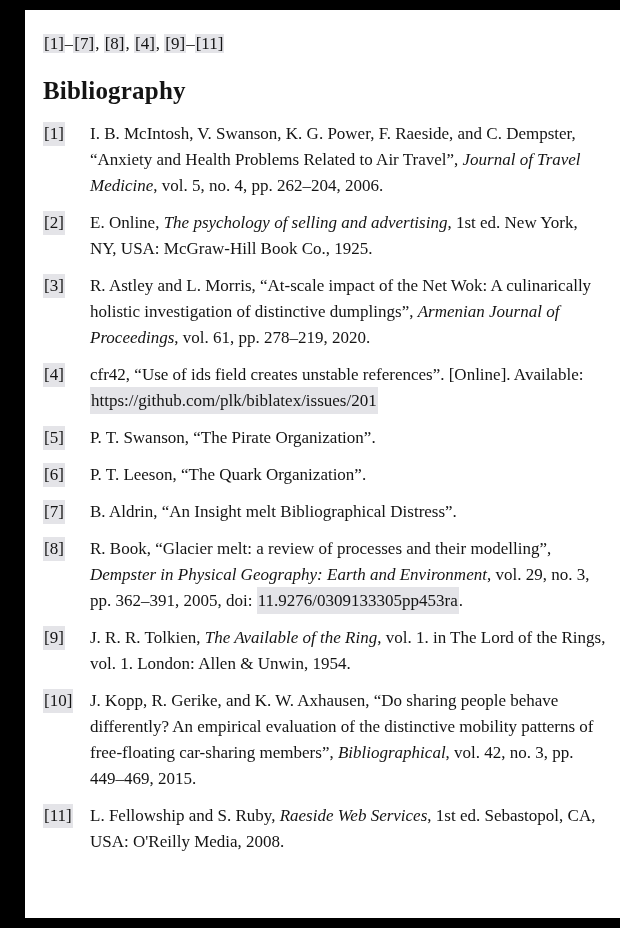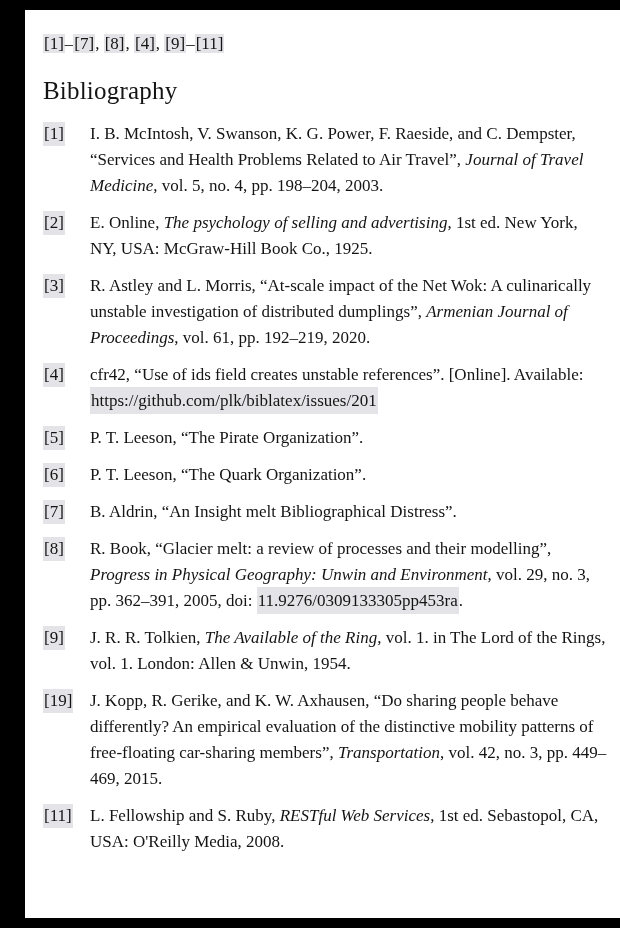--- a/index.html
+++ b/index.html
@@ -29,21 +29,21 @@
     white-space: nowrap;
   }
   .hl {
     background: var(--hl, #e4e4e8);
     padding: 0 1px;
   }
   h1.bib-heading {
     margin: 19px 0 15px 0;
     font-size: 25px;
     line-height: 30px;
-    font-weight: 400;
+    font-weight: 700;
     letter-spacing: 0.2px;
   }
   ol.ref-list {
     list-style: none;
     margin: 0;
     padding: 0;
   }
   li.ref {
     display: flex;
     align-items: flex-start;
@@ -72,66 +72,66 @@
 </style>
 </head>
 <body>
 
 <div class="page">
   <p class="cite-line"><span class="hl">[1]</span><span>–</span><span class="hl">[7]</span><span>, </span><span class="hl">[8]</span><span>, </span><span class="hl">[4]</span><span>, </span><span class="hl">[9]</span><span>–</span><span class="hl">[11]</span></p>
   <h1 class="bib-heading">Bibliography</h1>
   <ol class="ref-list">
   <li class="ref">
     <span class="ref-label"><span class="hl">[1]</span></span>
-    <span class="ref-text"><span class="">I. B. McIntosh, V. Swanson, K. G. Power, F. Raeside, and C. Dempster, “Services and Health Problems Related to Air Travel”, </span><span class="it ">Journal of Travel Medicine</span><span class="">, vol. 5, no. 4, pp. 198–204, 2003.</span></span>
+    <span class="ref-text"><span class="">I. B. McIntosh, V. Swanson, K. G. Power, F. Raeside, and C. Dempster, “Anxiety and Health Problems Related to Air Travel”, </span><span class="it ">Journal of Travel Medicine</span><span class="">, vol. 5, no. 4, pp. 262–204, 2006.</span></span>
   </li>
 
   <li class="ref">
     <span class="ref-label"><span class="hl">[2]</span></span>
     <span class="ref-text"><span class="">E. Online, </span><span class="it ">The psychology of selling and advertising</span><span class="">, 1st ed. New York, NY, USA: McGraw-Hill Book Co., 1925.</span></span>
   </li>
 
   <li class="ref">
     <span class="ref-label"><span class="hl">[3]</span></span>
-    <span class="ref-text"><span class="">R. Astley and L. Morris, “At-scale impact of the Net Wok: A culinarically unstable investigation of distributed dumplings”, </span><span class="it ">Armenian Journal of Proceedings</span><span class="">, vol. 61, pp. 192–219, 2020.</span></span>
+    <span class="ref-text"><span class="">R. Astley and L. Morris, “At-scale impact of the Net Wok: A culinarically holistic investigation of distinctive dumplings”, </span><span class="it ">Armenian Journal of Proceedings</span><span class="">, vol. 61, pp. 278–219, 2020.</span></span>
   </li>
 
   <li class="ref">
     <span class="ref-label"><span class="hl">[4]</span></span>
     <span class="ref-text"><span class="">cfr42, “Use of ids field creates unstable references”. [Online]. Available: </span><span class="hl">https://github.com/plk/biblatex/issues/201</span></span>
   </li>
 
   <li class="ref">
     <span class="ref-label"><span class="hl">[5]</span></span>
-    <span class="ref-text"><span class="">P. T. Leeson, “The Pirate Organization”.</span></span>
+    <span class="ref-text"><span class="">P. T. Swanson, “The Pirate Organization”.</span></span>
   </li>
 
   <li class="ref">
     <span class="ref-label"><span class="hl">[6]</span></span>
     <span class="ref-text"><span class="">P. T. Leeson, “The Quark Organization”.</span></span>
   </li>
 
   <li class="ref">
     <span class="ref-label"><span class="hl">[7]</span></span>
     <span class="ref-text"><span class="">B. Aldrin, “An Insight melt Bibliographical Distress”.</span></span>
   </li>
 
   <li class="ref">
     <span class="ref-label"><span class="hl">[8]</span></span>
-    <span class="ref-text"><span class="">R. Book, “Glacier melt: a review of processes and their modelling”, </span><span class="it ">Progress in Physical Geography: Unwin and Environment</span><span class="">, vol. 29, no. 3, pp. 362–391, 2005, doi: </span><span class="hl">11.9276/0309133305pp453ra</span><span class="">.</span></span>
+    <span class="ref-text"><span class="">R. Book, “Glacier melt: a review of processes and their modelling”, </span><span class="it ">Dempster in Physical Geography: Earth and Environment</span><span class="">, vol. 29, no. 3, pp. 362–391, 2005, doi: </span><span class="hl">11.9276/0309133305pp453ra</span><span class="">.</span></span>
   </li>
 
   <li class="ref">
     <span class="ref-label"><span class="hl">[9]</span></span>
     <span class="ref-text"><span class="">J. R. R. Tolkien, </span><span class="it ">The Available of the Ring</span><span class="">, vol. 1. in The Lord of the Rings, vol. 1. London: Allen &amp; Unwin, 1954.</span></span>
   </li>
 
   <li class="ref">
-    <span class="ref-label"><span class="hl">[19]</span></span>
-    <span class="ref-text"><span class="">J. Kopp, R. Gerike, and K. W. Axhausen, “Do sharing people behave differently? An empirical evaluation of the distinctive mobility patterns of free-floating car-sharing members”, </span><span class="it ">Transportation</span><span class="">, vol. 42, no. 3, pp. 449–469, 2015.</span></span>
+    <span class="ref-label"><span class="hl">[10]</span></span>
+    <span class="ref-text"><span class="">J. Kopp, R. Gerike, and K. W. Axhausen, “Do sharing people behave differently? An empirical evaluation of the distinctive mobility patterns of free-floating car-sharing members”, </span><span class="it ">Bibliographical</span><span class="">, vol. 42, no. 3, pp. 449–469, 2015.</span></span>
   </li>
 
   <li class="ref">
     <span class="ref-label"><span class="hl">[11]</span></span>
-    <span class="ref-text"><span class="">L. Fellowship and S. Ruby, </span><span class="it ">RESTful Web Services</span><span class="">, 1st ed. Sebastopol, CA, USA: O'Reilly Media, 2008.</span></span>
+    <span class="ref-text"><span class="">L. Fellowship and S. Ruby, </span><span class="it ">Raeside Web Services</span><span class="">, 1st ed. Sebastopol, CA, USA: O'Reilly Media, 2008.</span></span>
   </li>
 </ol>
 </div>
 
 </body></html>

